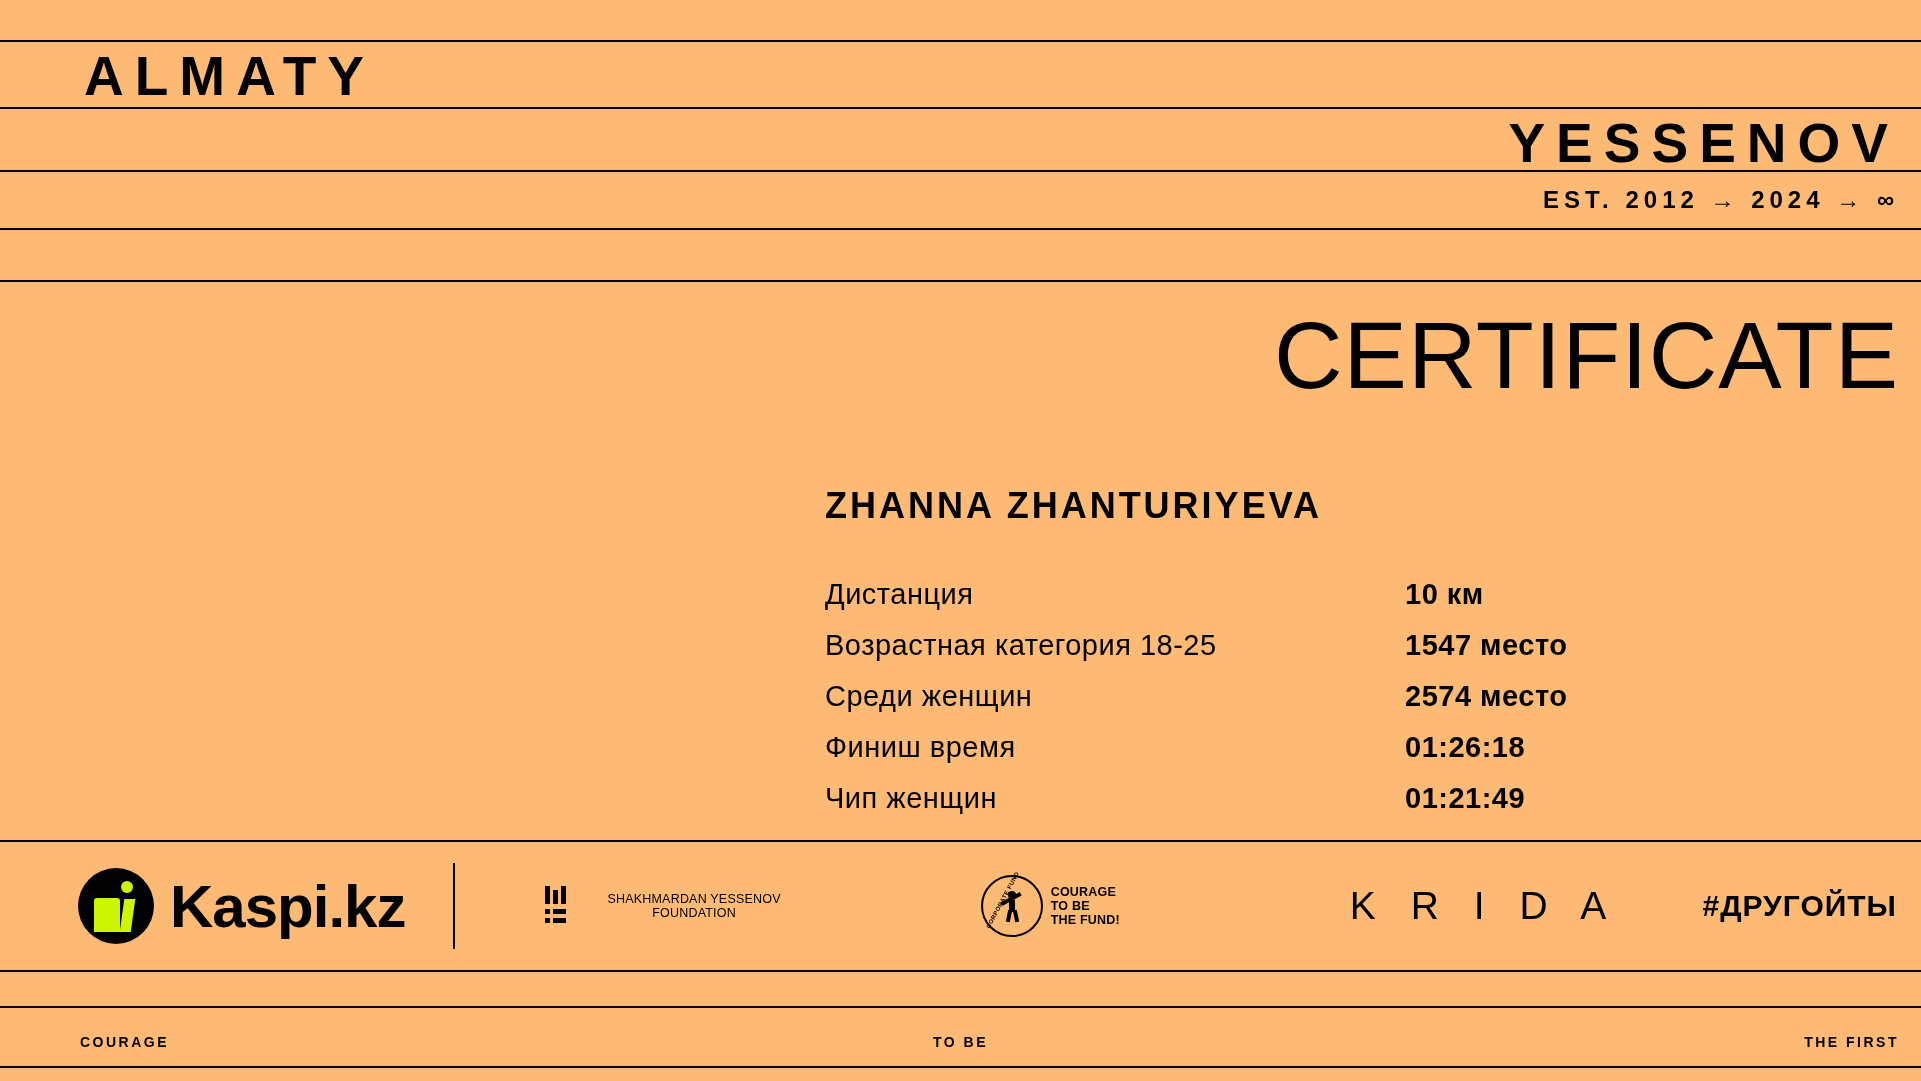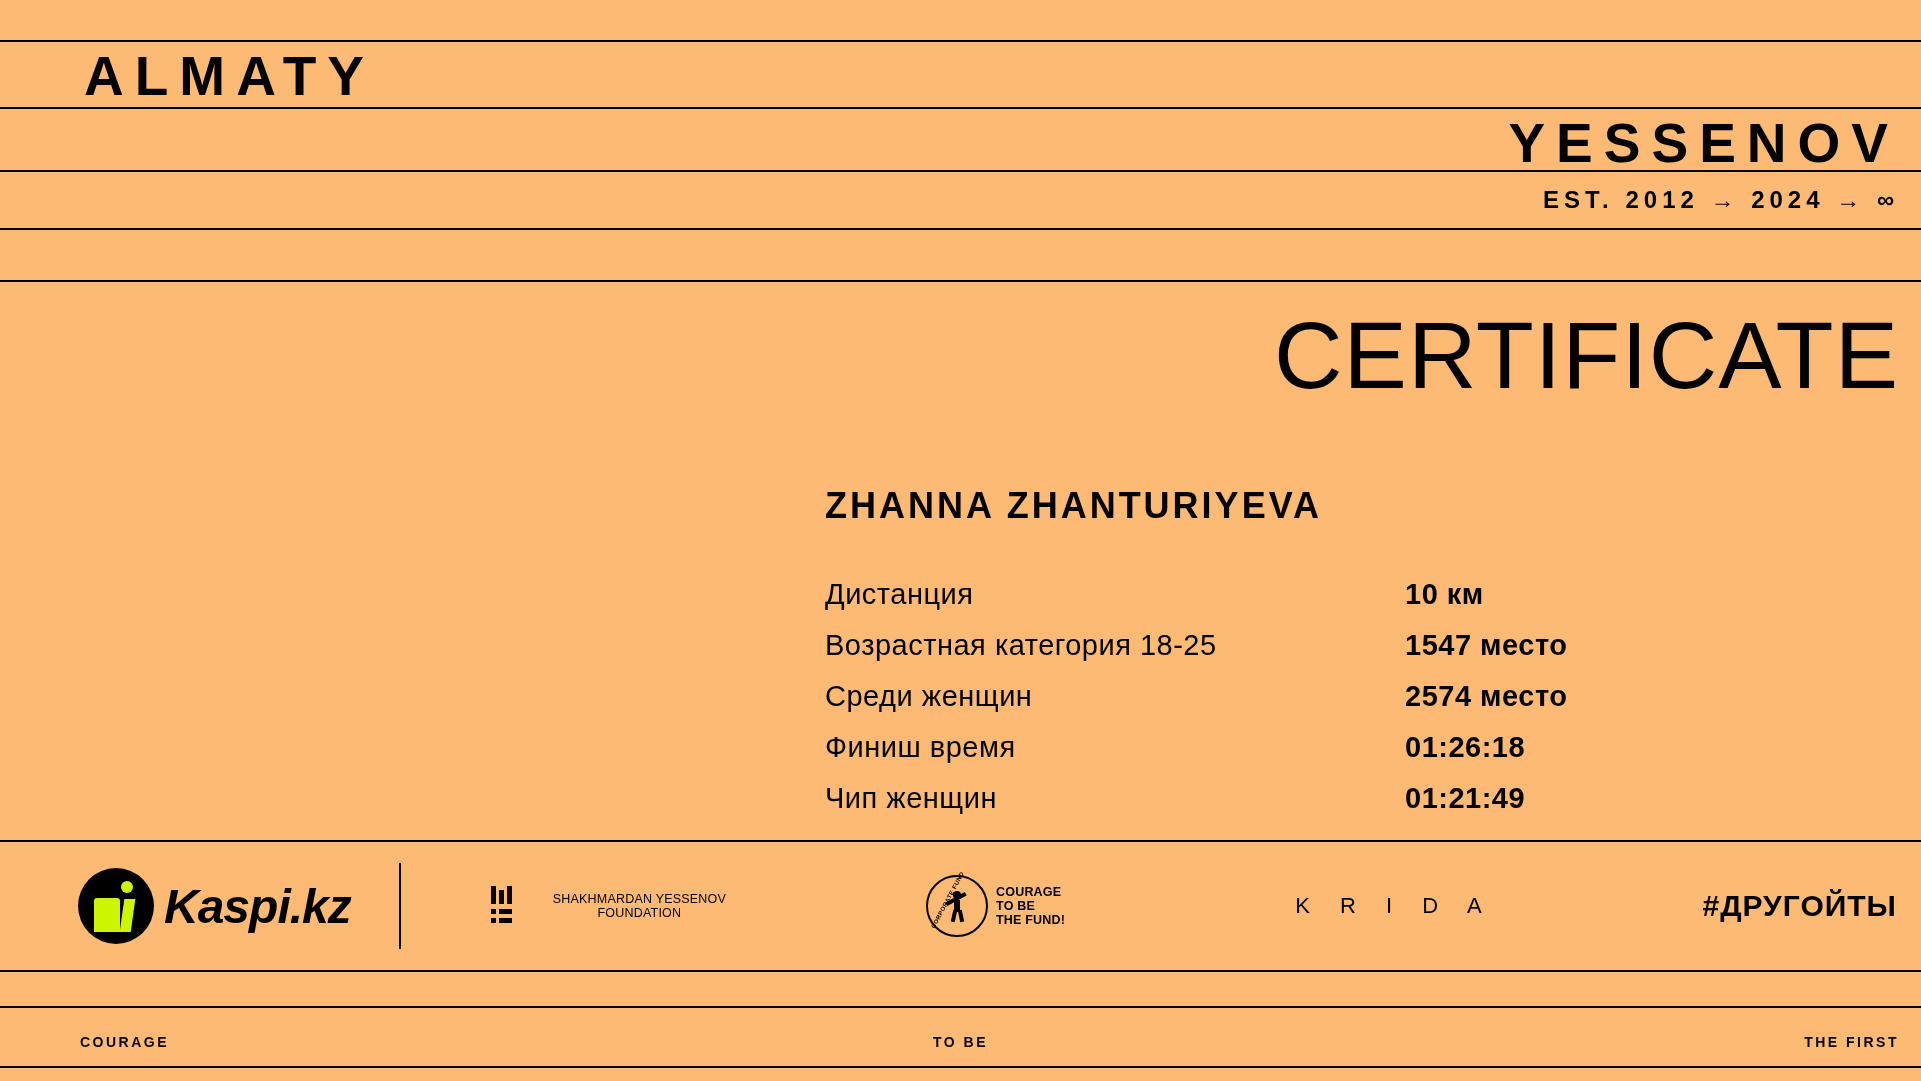--- a/index.html
+++ b/index.html
@@ -167,26 +167,25 @@
   .kaspi-mark .k-arm {
     position: absolute;
     left: 44px;
     top: 31px;
     width: 11px;
     height: 33px;
     background: #ccf500;
     transform: skewX(-8deg);
   }
   .kaspi-text {
-    font-size: 48px;
+    font-size: 60px;
     font-weight: 700;
     letter-spacing: -1px;
-    margin-left: 10px;
-    white-space: nowrap;
-    font-style: italic;
+    margin-left: 16px;
+    white-space: nowrap;
   }
   .divider {
     width: 2px;
     height: 86px;
     background: #000;
     margin-left: 48px;
   }
 
   .yessenov {
     display: flex;
@@ -288,21 +287,21 @@
     margin-left: 8px;
     font-size: 12.5px;
     font-weight: 700;
     line-height: 14px;
     letter-spacing: 0.2px;
     white-space: nowrap;
   }
 
   .krida {
     margin-left: 230px;
-    font-size: 22px;
+    font-size: 39px;
     font-weight: 400;
     letter-spacing: 12px;
     white-space: nowrap;
   }
 
   .drugoity {
     margin-left: auto;
     margin-right: 24px;
     font-size: 30px;
     font-weight: 700;

